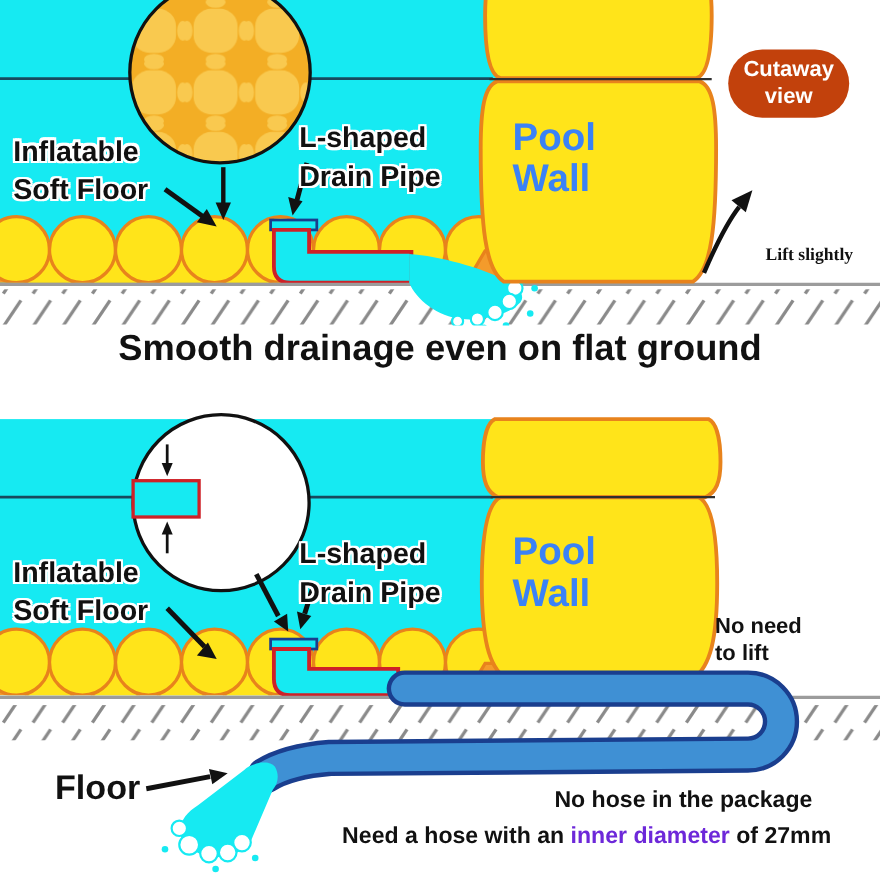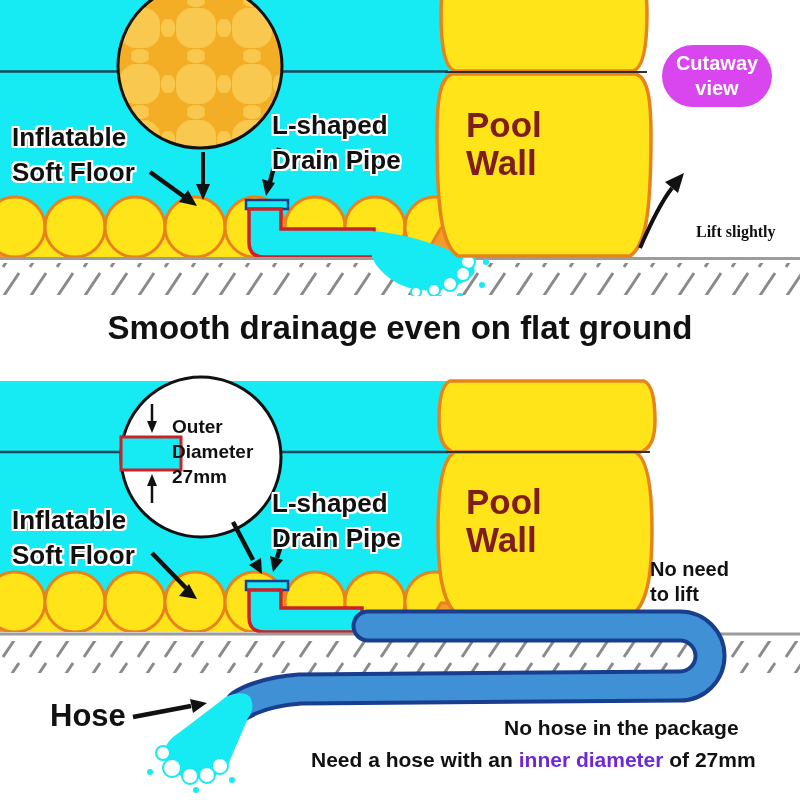--- a/index.html
+++ b/index.html
@@ -4,23 +4,23 @@
 <style>
   html,body{margin:0;padding:0;background:#fff;}
   #stage{position:relative;width:800px;height:800px;background:#fff;overflow:hidden;
          font-family:"Liberation Sans", sans-serif;}
   #bg{position:absolute;left:0;top:0;}
   .lbl{position:absolute;font-weight:bold;color:#111;white-space:pre-line;line-height:35px;
        font-size:26px;z-index:5;}
   .halo{text-shadow:-2px -2px 0 #fff,2px -2px 0 #fff,-2px 2px 0 #fff,2px 2px 0 #fff,
         0 -2px 0 #fff,0 2px 0 #fff,-2px 0 0 #fff,2px 0 0 #fff;}
   .center{}
-  .accent{color:#7f1d1d;}
-  .heading{left:0;top:308px;width:800px;text-align:center;font-size:33px;line-height:40px;}
-  .badge{left:662px;top:45px;width:110px;height:62px;background:#d946ef;border-radius:31px;
+  .accent{color:#3b82f6;}
+  .heading{left:0;top:296px;width:800px;text-align:center;font-size:33px;line-height:40px;}
+  .badge{left:662px;top:45px;width:110px;height:62px;background:#c2410c;border-radius:31px;
          color:#fff;font-size:20px;line-height:25px;text-align:center;padding-top:6px;
          box-sizing:border-box;font-weight:bold;position:absolute;z-index:5;white-space:pre-line;}
   .poolwall{font-size:35px;line-height:38px;}
   .small20{font-size:20px;line-height:25px;}
   .note{font-size:21px;line-height:24px;white-space:normal;}
   .red{color:#6d28d9;}
   .hoselbl{font-size:31px;}
   .diam{font-size:19px;line-height:25px;}
   .candrain{font-size:27px;line-height:32px;}
 </style>
@@ -223,28 +223,25 @@
 <div class="lbl halo center" style="left:272px;top:108px;width:165px;">L-shaped
 Drain Pipe</div>
 <div class="lbl center accent poolwall" style="left:466px;top:106px;width:160px;">Pool
 Wall</div>
 <div class="badge">Cutaway
 view</div>
 <div class="lbl" style="left:696px;top:214px;font-size:16px;font-family:Liberation Serif, serif;">Lift slightly</div>
 
 <div class="lbl heading">Smooth drainage even on flat ground</div>
 
-<div class="lbl center diam" style="left:172px;top:414px;width:125px;">Outer
-Diameter
-27mm</div>
 <div class="lbl halo" style="left:12px;top:503px;">Inflatable
 Soft Floor</div>
 <div class="lbl halo center" style="left:272px;top:486px;width:165px;">L-shaped
 Drain Pipe</div>
 <div class="lbl center accent poolwall" style="left:466px;top:483px;width:160px;">Pool
 Wall</div>
 <div class="lbl center small20" style="left:650px;top:557px;width:110px;">No need
 to lift</div>
-<div class="lbl hoselbl" style="left:50px;top:698px;">Hose</div>
+<div class="lbl hoselbl" style="left:50px;top:698px;">Floor</div>
 <div class="lbl note" style="left:504px;top:716px;">No hose in the package</div>
 <div class="lbl note" style="left:311px;top:748px;"><span>Need a hose with an </span><span class="red">inner diameter</span><span> of 27mm</span></div>
 
 </div>
 
 </body></html>

